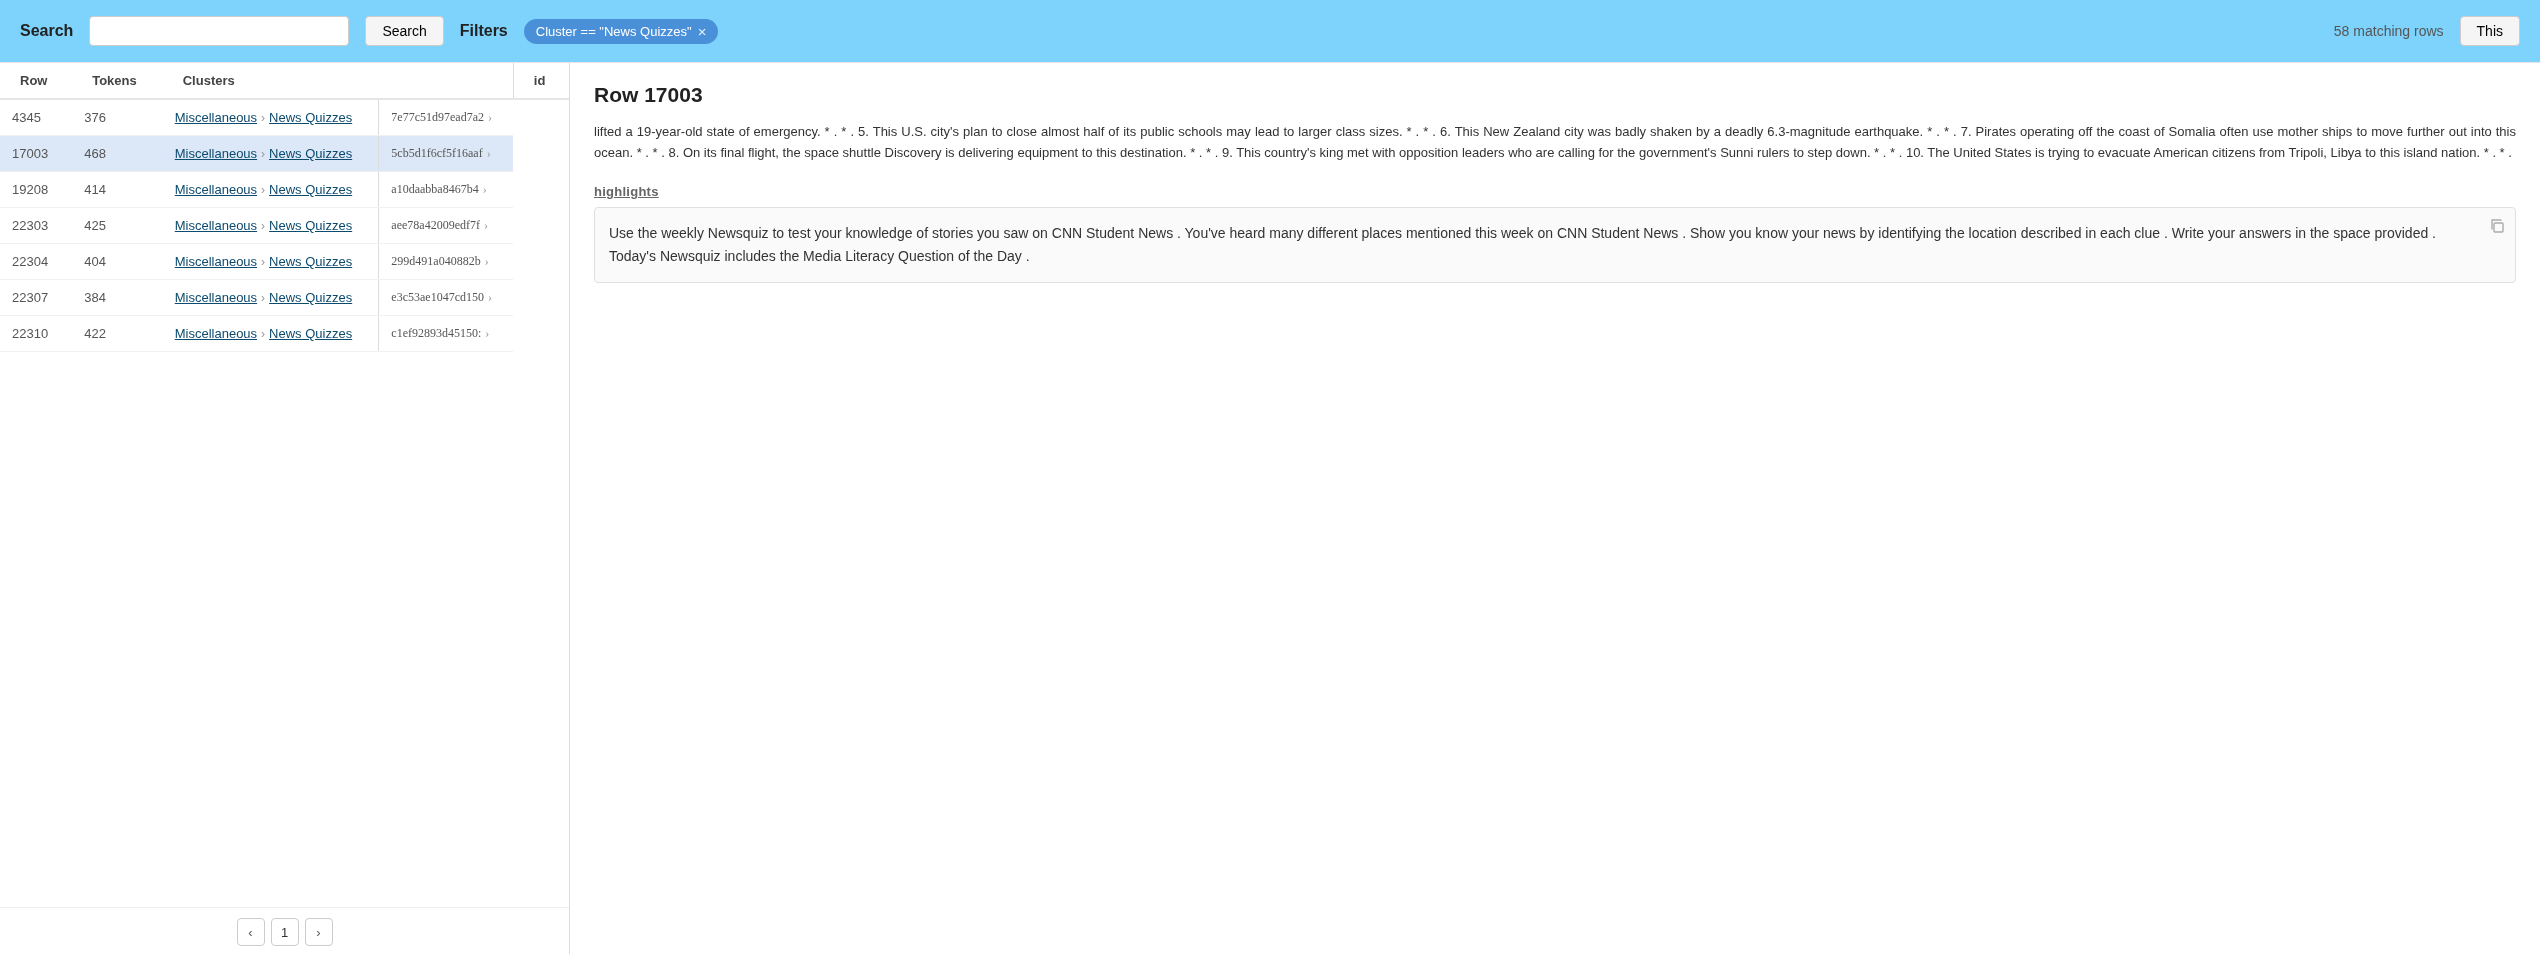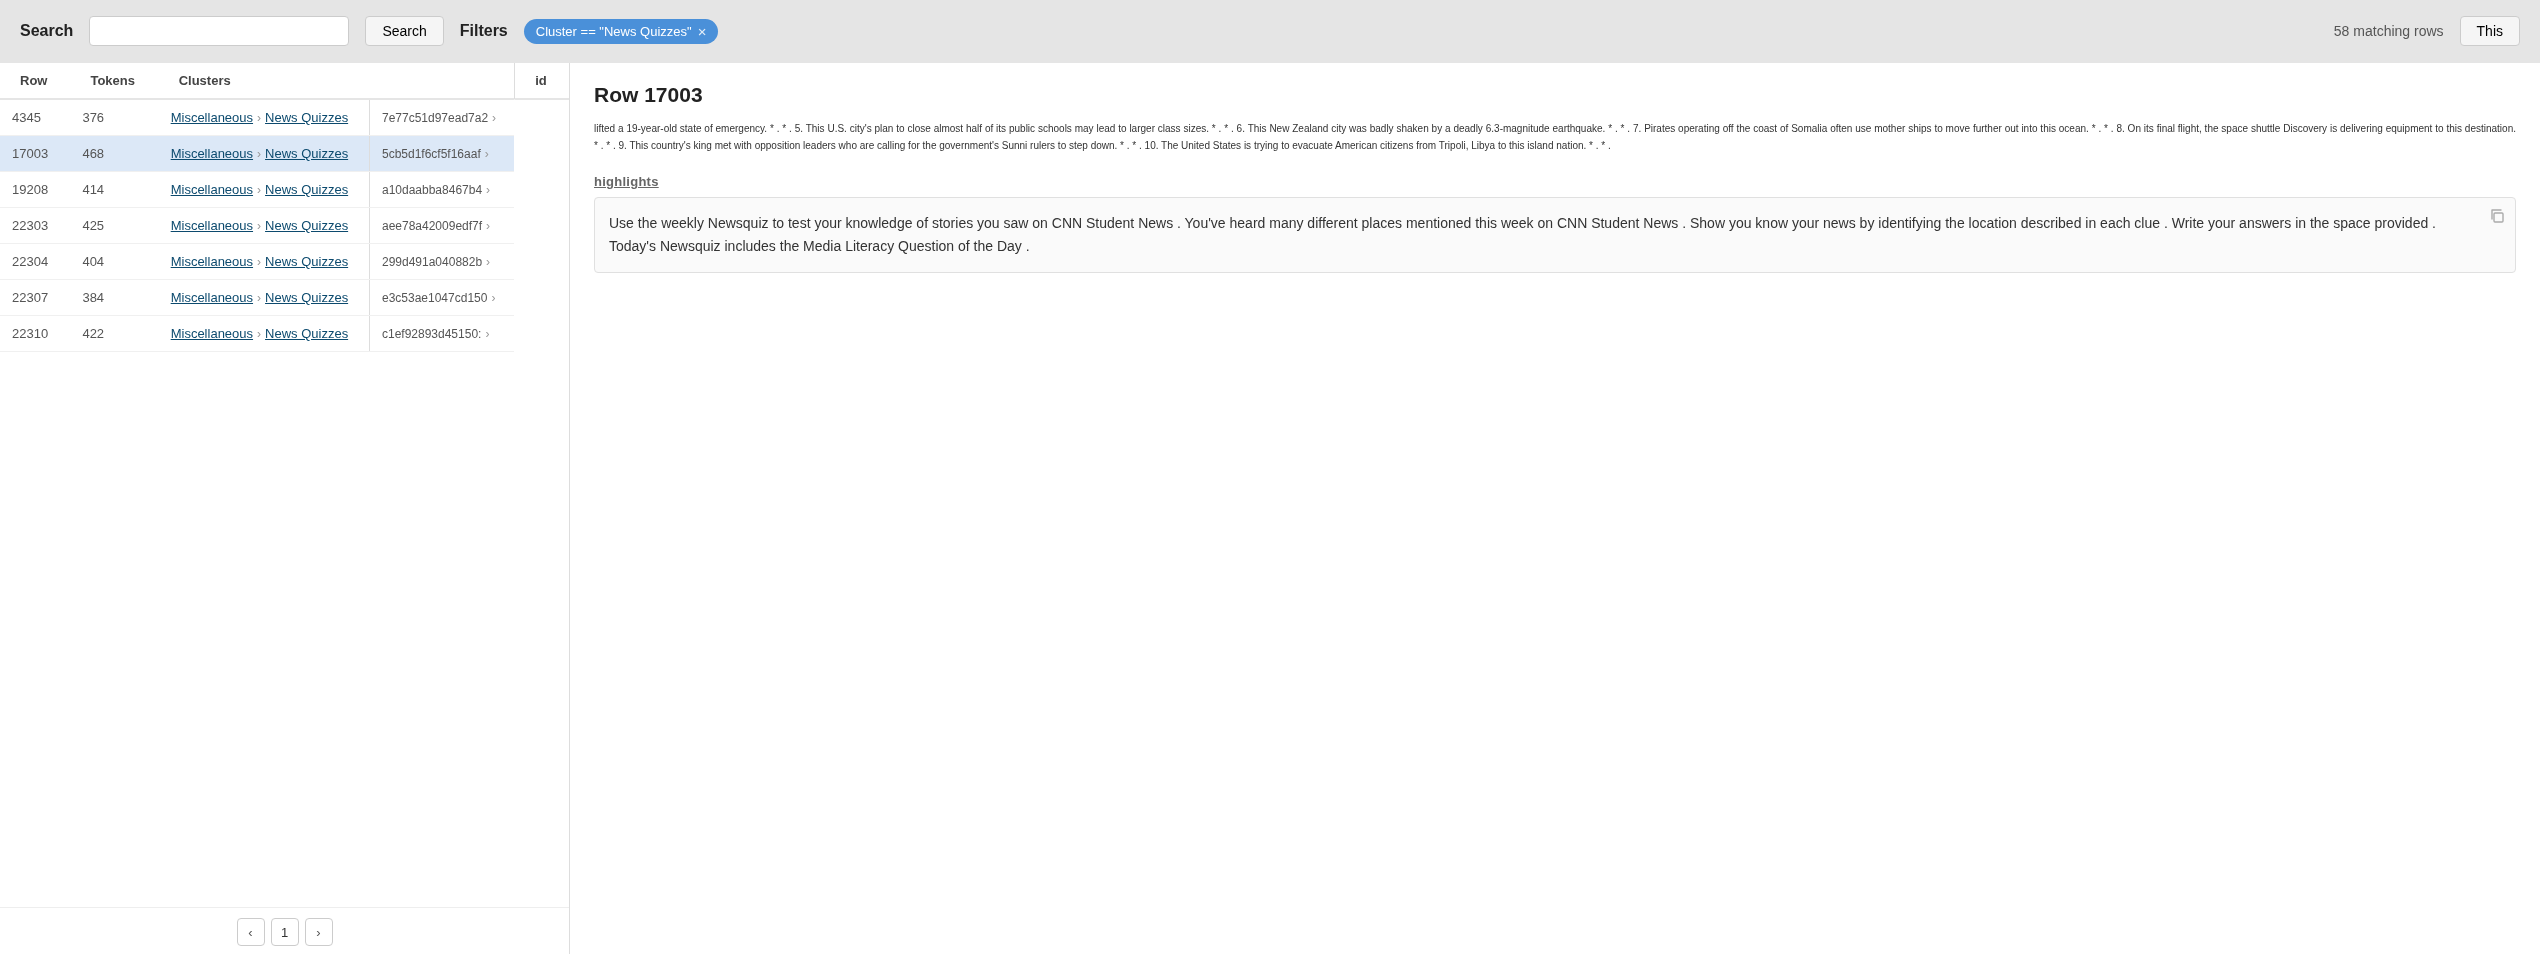--- a/index.html
+++ b/index.html
@@ -5,21 +5,21 @@
     * { box-sizing: border-box; margin: 0; padding: 0; }
     body { font-family: -apple-system, BlinkMacSystemFont, "Segoe UI", Helvetica, Arial, sans-serif; font-size: 14px; background: #fff; color: #222; }
 
     
     .toolbar {
       display: flex;
       align-items: center;
       gap: 16px;
       padding: 16px 20px;
       border-bottom: 1px solid #e5e5e5;
-      background: #e5e5e5;
+      background: #7dd3fc;
     }
     .toolbar-search-label {
       font-weight: 700;
       font-size: 16px;
       white-space: nowrap;
     }
     .toolbar-search-input {
       width: 260px;
       padding: 6px 10px;
       border: 1px solid #ccc;
@@ -140,21 +140,21 @@
       color: #0c4a6e;
       text-decoration: underline;
       cursor: pointer;
       text-align: right;
     }
     .id-cell {
       display: flex;
       align-items: center;
       gap: 4px;
       color: #555;
-      font-family: Liberation Sans, sans-serif;
+      font-family: Liberation Serif, serif;
       font-size: 12px;
     }
     .id-arrow {
       color: #999;
       font-size: 12px;
     }
 
     
     .pagination {
       display: flex;
@@ -199,21 +199,21 @@
     }
 
     .detail-row-title {
       font-size: 21px;
       font-weight: 700;
       margin-bottom: 14px;
       color: #222;
     }
 
     .detail-body-text {
-      font-size: 10px;
+      font-size: 13px;
       line-height: 1.65;
       color: #333;
       text-align: justify;
       margin-bottom: 20px;
     }
 
     .detail-section-label {
       font-size: 13px;
       font-weight: 600;
       color: #666;

